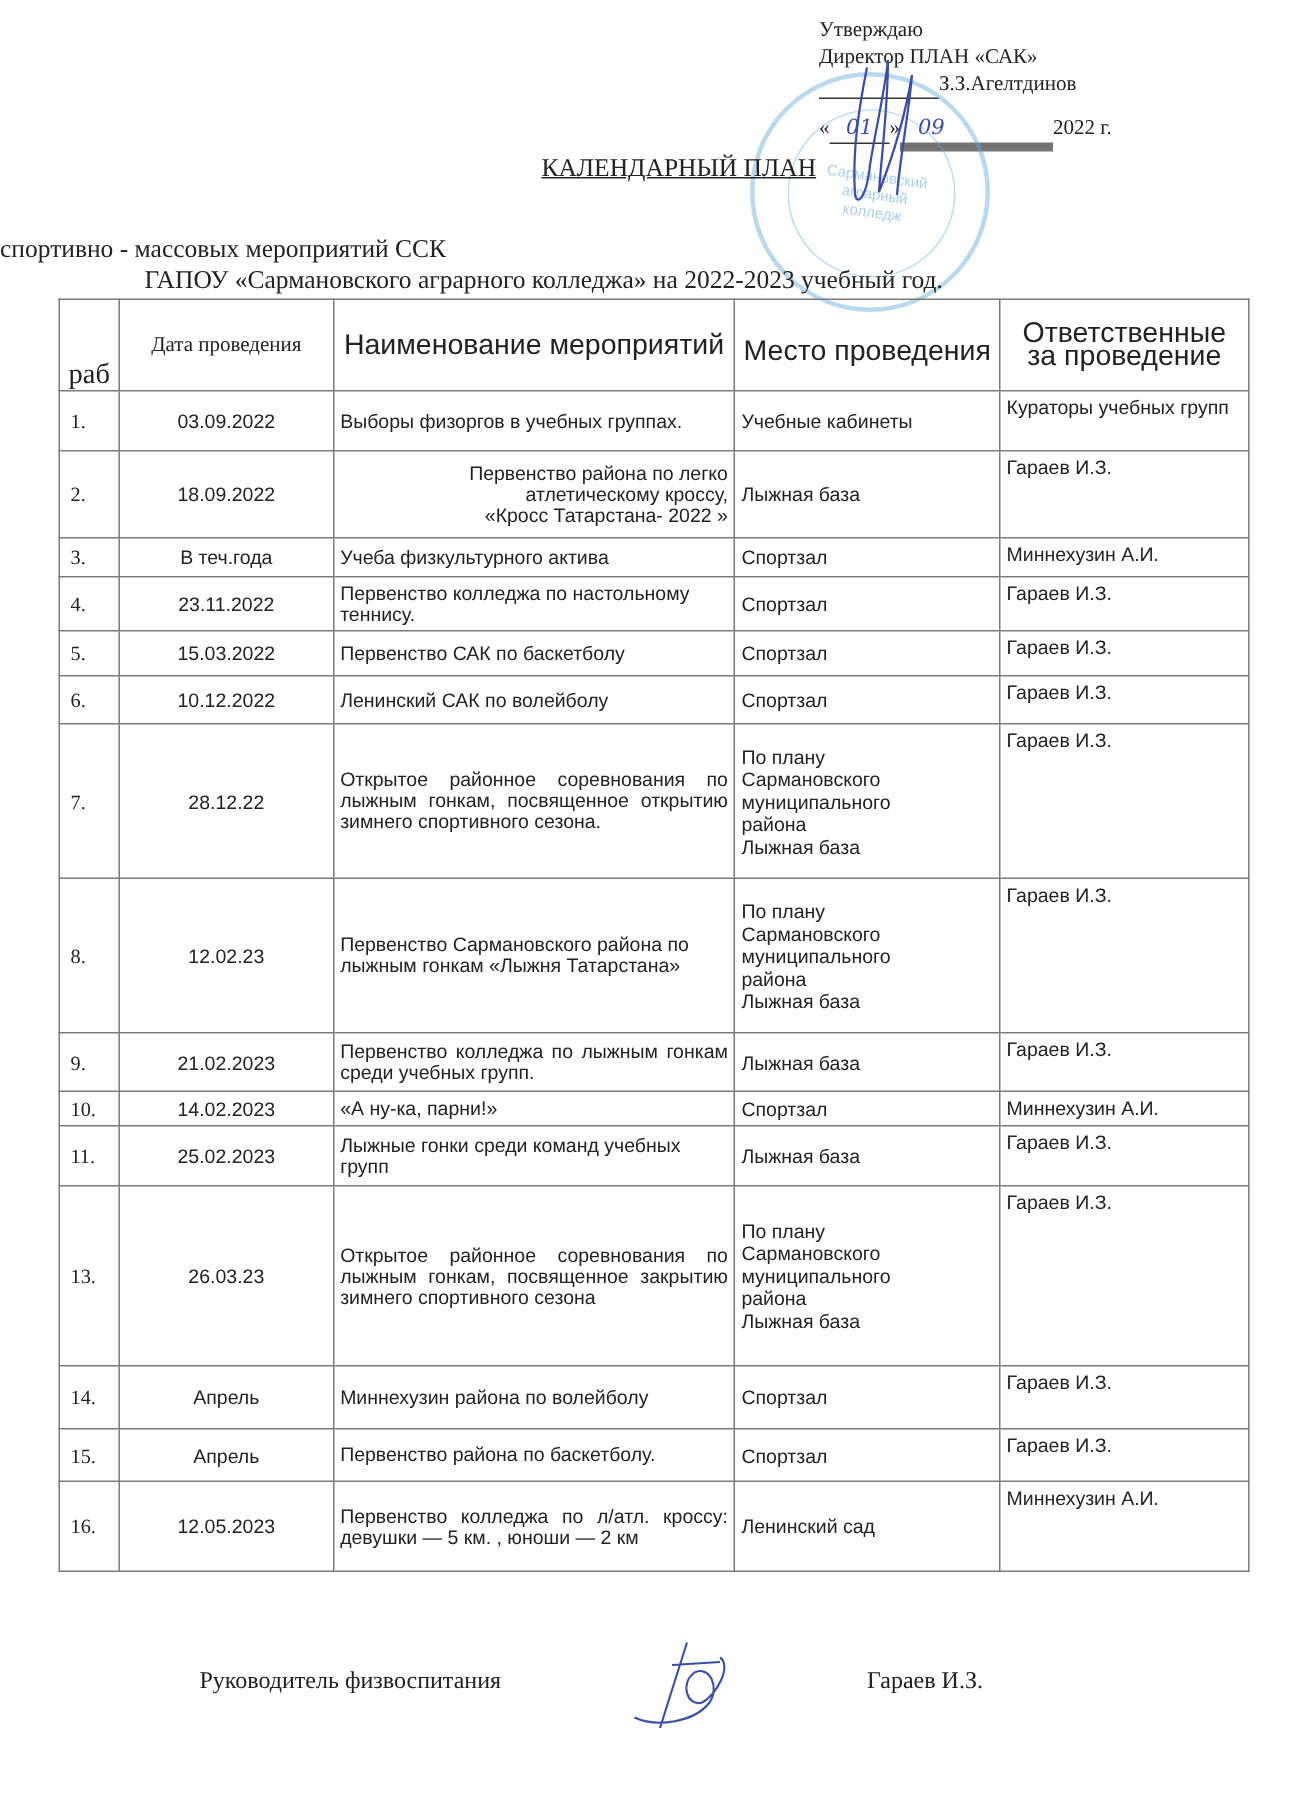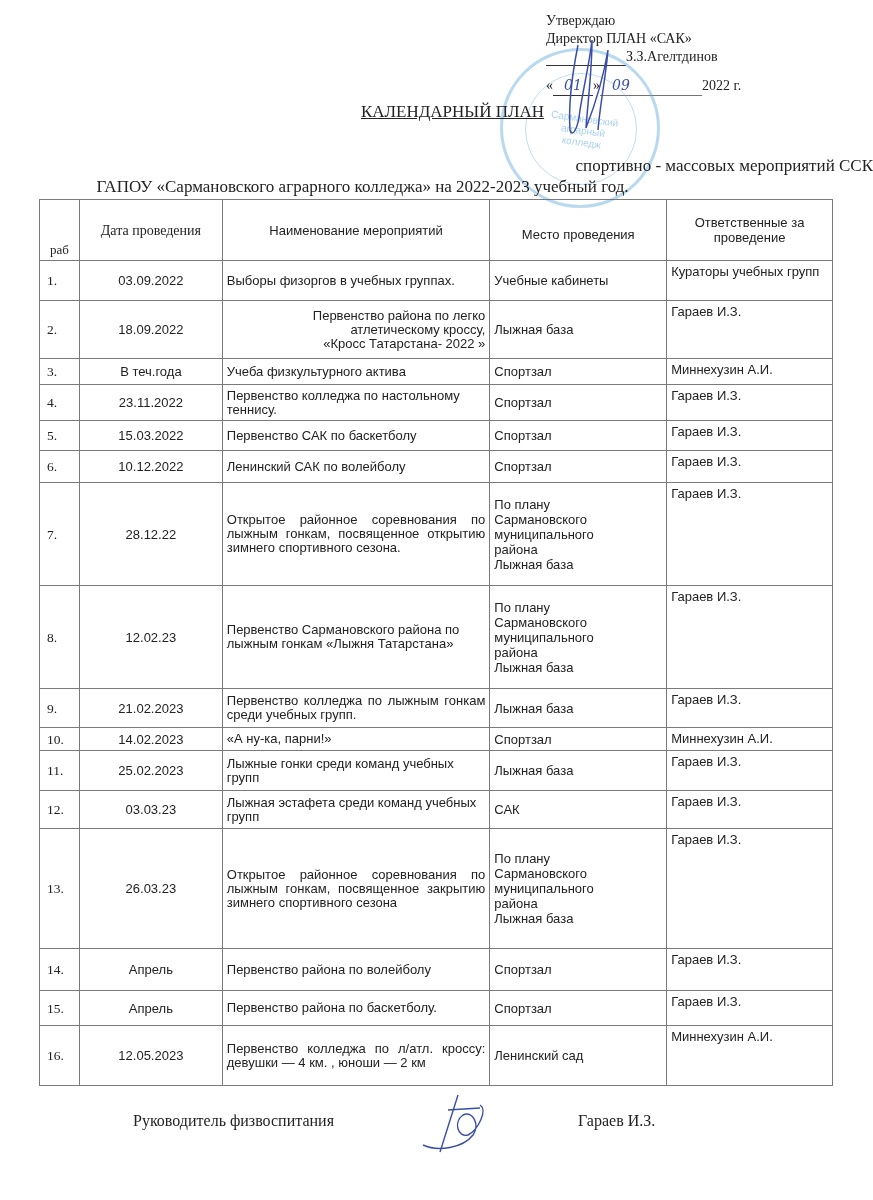--- a/index.html
+++ b/index.html
@@ -3,35 +3,35 @@
 <meta charset="utf-8">
 <style>
   html, body { margin:0; padding:0; background:#ffffff; }
   body { width:873px; height:1200px; position:relative; overflow:hidden;
          font-family:"Liberation Serif", "DejaVu Serif", serif; color:#222; }
   .approve { position:absolute; left:546px; top:12px; font-size:14px; line-height:18px; }
   .approve div { white-space:nowrap; }
   .approve .sig-line { display:inline-block; border-bottom:1px solid #333; width:80px; height:12px; vertical-align:bottom; }
   .approve .hand { font-family:"DejaVu Serif", serif; font-style:italic; color:#3a4ea8; }
   .approve .u1 { display:inline-block; border-bottom:1px solid #333; width:40px; text-align:center; }
-  .approve .u2 { display:inline-block; border-bottom:1px solid #737373; width:102px; text-align:left; padding-left:12px; box-sizing:border-box; }
+  .approve .u2 { display:inline-block; border-bottom:6px solid #737373; width:102px; text-align:left; padding-left:12px; box-sizing:border-box; }
   .title { position:absolute; left:0; width:873px; top:102px; text-align:center; font-size:17px;padding-left:16px; }
   .title span { text-decoration:underline; }
-  .subtitle1 { position:absolute; left:0; width:873px; top:156px; text-align:right; font-size:17px; }
+  .subtitle1 { position:absolute; left:0; width:873px; top:156px; text-align:left; font-size:17px; }
   .subtitle2 { position:absolute; left:0; width:725px; top:177px; text-align:center; font-size:17px; }
   .stamp { position:absolute; left:500px; top:48px; width:160px; height:160px; border-radius:50%;
            border:3px solid rgba(100,170,220,0.45); box-sizing:border-box; pointer-events:none; }
   .stamp .inner { position:absolute; left:22px; top:22px; width:110px; height:110px; border-radius:50%;
            border:1.5px solid rgba(100,170,220,0.40); }
   .stamp .txt { position:absolute; left:40px; top:62px; width:80px; font-family:"Liberation Sans", sans-serif;
            font-size:10px; line-height:12px; color:rgba(100,170,220,0.55); text-align:center; transform:rotate(8deg); }
   .signature { position:absolute; left:548px; top:30px; pointer-events:none; }
   table.plan { position:absolute; left:39px; top:199px; width:794px; border-collapse:collapse; font-size:13.5px; line-height:15px; }
   table.plan td, table.plan th { border:1px solid #7a7a7a; padding:1px 4px; vertical-align:middle; font-weight:normal; }
-  table.plan th { font-family:"Liberation Sans", sans-serif; font-size:13px; text-align:center; }
+  table.plan th { font-family:"Liberation Sans", sans-serif; font-size:19px; text-align:center; }
   table.plan th.c1 { vertical-align:bottom; padding-bottom:3px; font-family:"Liberation Serif", serif; }
   table.plan th.c2 { font-family:"Liberation Serif", serif; font-size:14px; }
   table.plan td.num { text-align:left; padding-left:7px; font-family:"Liberation Serif", serif; }
   table.plan td.date { text-align:center; font-family:"Liberation Sans", sans-serif; font-size:13px; }
   table.plan td.name { font-family:"Liberation Sans", sans-serif; font-size:13px; line-height:14px; }
   table.plan td.place { font-family:"Liberation Sans", sans-serif; font-size:13px; line-height:15px; }
   table.plan td.resp { font-family:"Liberation Sans", sans-serif; font-size:13px; vertical-align:top; padding-top:3px; }
   td.justify { text-align:justify; text-align-last:left; }
   .footer-left { position:absolute; left:133px; top:1112px; font-size:16px; }
   .footer-right { position:absolute; left:578px; top:1112px; font-size:16px; }
@@ -162,56 +162,49 @@
         <td class="place pl">Спортзал</td>
         <td class="resp">Миннехузин А.И.</td>
       </tr>
       <tr style="height: 40px;">
         <td class="num">11.</td>
         <td class="date">25.02.2023</td>
         <td class="name" style="white-space: pre-line;">Лыжные гонки среди команд учебных групп</td>
         <td class="place pl">Лыжная база</td>
         <td class="resp">Гараев И.З.</td>
       </tr>
-      <tr style="height: 38px;">
-        <td class="num">12.</td>
-        <td class="date">03.03.23</td>
-        <td class="name" style="white-space: pre-line;">Лыжная эстафета среди команд учебных групп</td>
-        <td class="place pl">САК</td>
-        <td class="resp">Гараев И.З.</td>
-      </tr>
       <tr style="height: 120px;">
         <td class="num">13.</td>
         <td class="date">26.03.23</td>
         <td class="name justify" style="white-space: pre-line;">Открытое районное соревнования по лыжным гонкам, посвященное закрытию зимнего спортивного сезона</td>
         <td class="place pl">По плану
 Сармановского
 муниципального
 района
 Лыжная база</td>
         <td class="resp">Гараев И.З.</td>
       </tr>
       <tr style="height: 42px;">
         <td class="num">14.</td>
         <td class="date">Апрель</td>
-        <td class="name" style="white-space: pre-line;">Первенство района по волейболу</td>
+        <td class="name" style="white-space: pre-line;">Миннехузин района по волейболу</td>
         <td class="place pl">Спортзал</td>
         <td class="resp">Гараев И.З.</td>
       </tr>
       <tr style="height: 35px;">
         <td class="num">15.</td>
         <td class="date">Апрель</td>
         <td class="name" style="white-space: pre-line;">Первенство района по баскетболу.</td>
         <td class="place pl">Спортзал</td>
         <td class="resp">Гараев И.З.</td>
       </tr>
       <tr style="height: 60px;">
         <td class="num">16.</td>
         <td class="date">12.05.2023</td>
-        <td class="name justify" style="white-space: pre-line;">Первенство колледжа по л/атл. кроссу: девушки — 4 км. , юноши — 2 км</td>
+        <td class="name justify" style="white-space: pre-line;">Первенство колледжа по л/атл. кроссу: девушки — 5 км. , юноши — 2 км</td>
         <td class="place pl">Ленинский сад</td>
         <td class="resp">Миннехузин А.И.</td>
       </tr>
     </tbody>
 </table>
 
 <div class="footer-left">Руководитель физвоспитания</div>
 <svg class="footer-sig" width="80" height="70" viewBox="0 0 80 70">
   <path d="M40 5 L 22 62 M 5 55 C 20 62, 45 58, 55 45 C 62 35, 55 20, 45 25 C 35 32, 40 48, 50 45 C 60 40, 70 20, 62 15 M 30 20 L 62 18" fill="none" stroke="#3a4ea8" stroke-width="1.4"></path>
 </svg>

